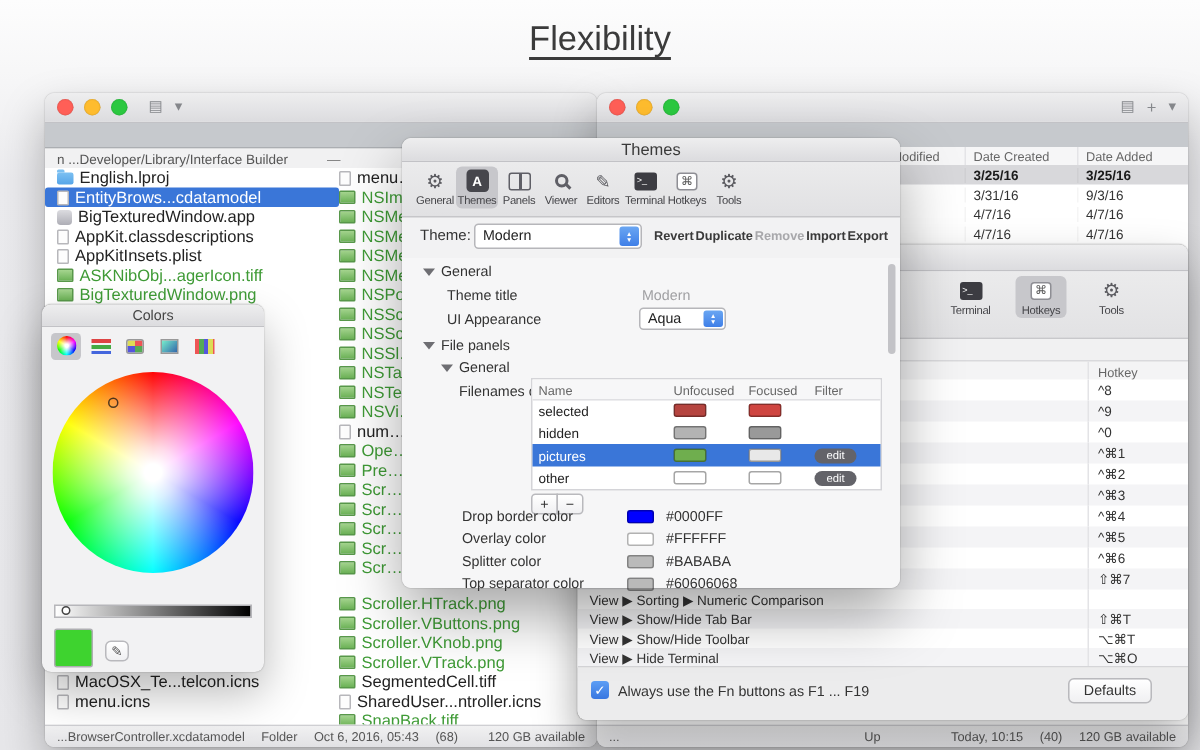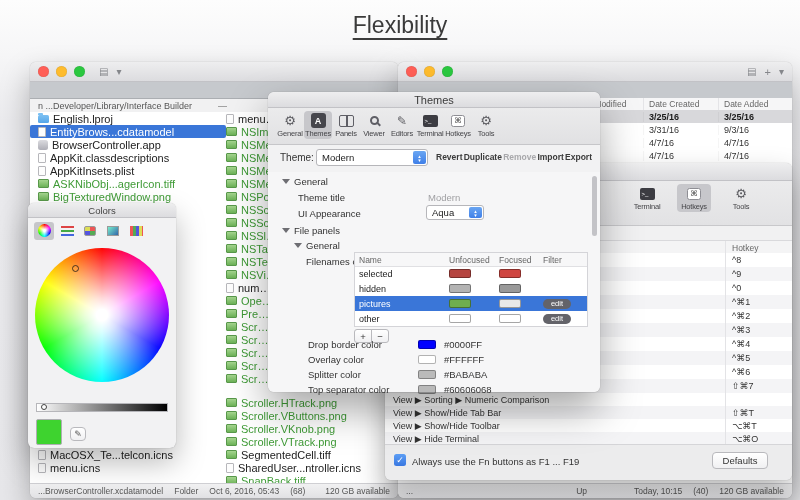--- a/index.html
+++ b/index.html
@@ -143,21 +143,21 @@
       <div class="frow" style="top:0;left:4px;width:184px">
           <span class="fi fi-folder"></span>
           <span>English.lproj</span>
         </div>
       <div class="frow sel" style="top:13px;left:0;width:196px;padding-left:8px">
           <span class="fi fi-doc"></span>
           <span>EntityBrows...cdatamodel</span>
         </div>
       <div class="frow" style="top:26px;left:4px;width:184px">
           <span class="fi fi-app"></span>
-          <span>BrowserController.app</span>
+          <span>BigTexturedWindow.app</span>
         </div>
       <div class="frow" style="top:39px;left:4px;width:184px">
           <span class="fi fi-doc"></span>
           <span>AppKit.classdescriptions</span>
         </div>
       <div class="frow" style="top:52px;left:4px;width:184px">
           <span class="fi fi-doc"></span>
           <span>AppKitInsets.plist</span>
         </div>
       <div class="frow green" style="top:65px;left:4px;width:184px">

